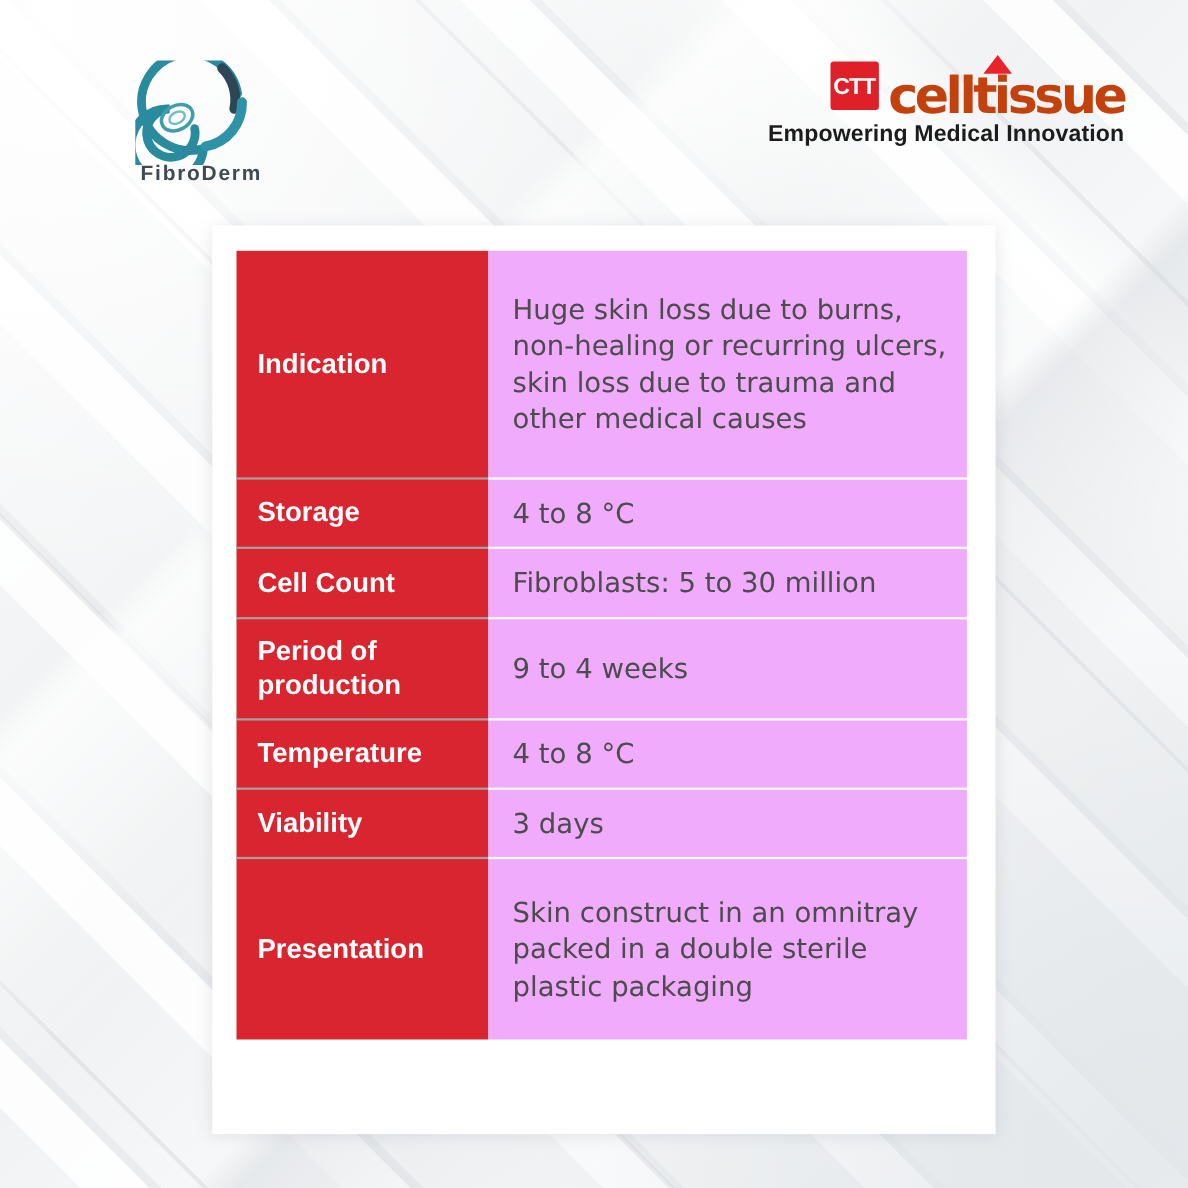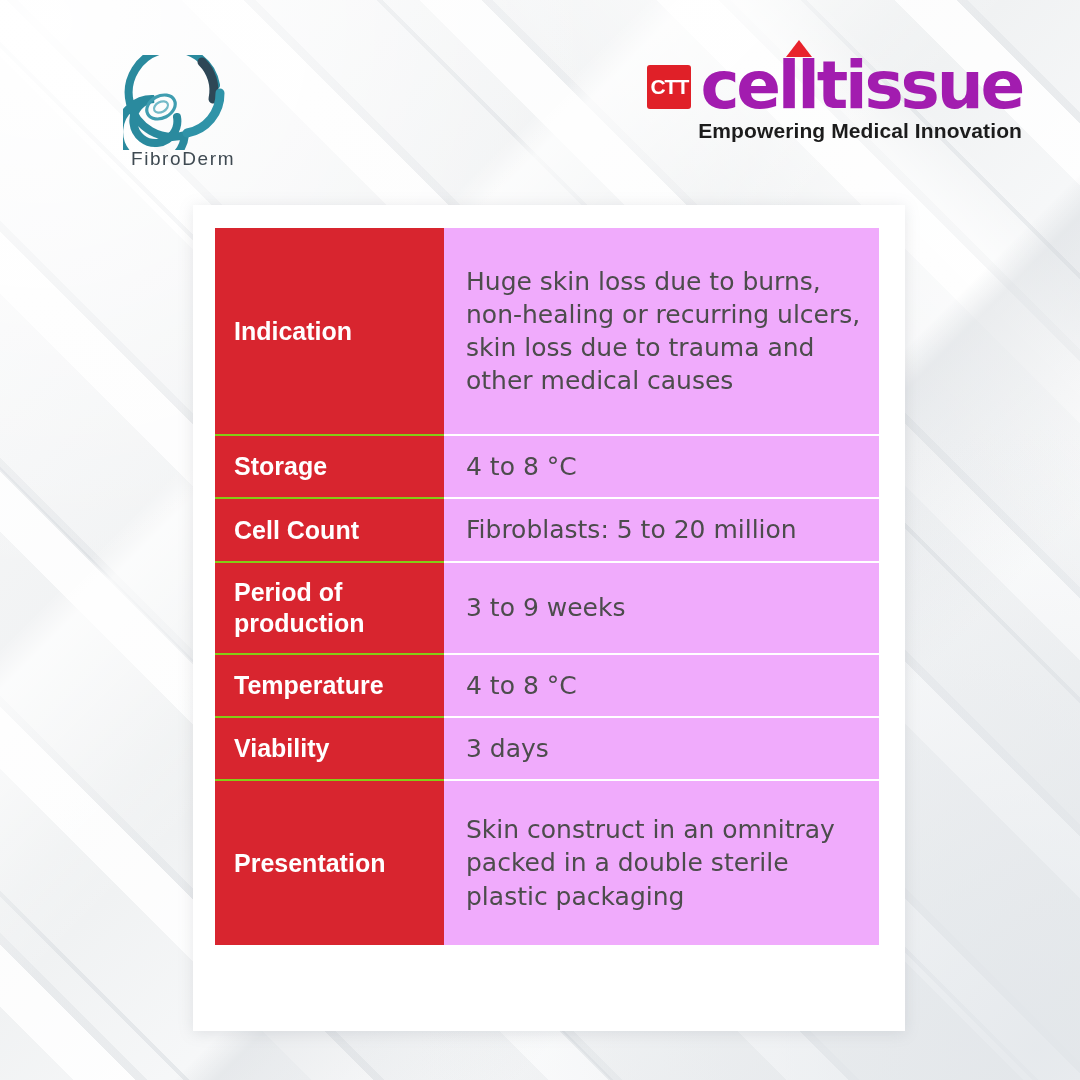--- a/index.html
+++ b/index.html
@@ -86,21 +86,21 @@
   }
   .fd-mark svg { display: block; }
   .fd-wordmark {
     position: absolute;
     left: 0;
     right: 0;
     top: 93px;
     text-align: center;
     font-family: "Liberation Sans", sans-serif;
     font-size: 19px;
-    font-weight: 400;
+    font-weight: 700;
     letter-spacing: 1.6px;
     color: #3f4a52;
     white-space: nowrap;
   }
 
   
   .celltissue-logo {
     position: absolute;
     right: 58px;
     top: 56px;
@@ -131,24 +131,24 @@
     font-size: 21px;
     font-weight: 700;
     letter-spacing: -1px;
     line-height: 1;
   }
   .ct-wordwrap {
     position: relative;
   }
   .ct-word {
     font-family: "DejaVu Sans", sans-serif;
-    font-size: 66px;
+    font-size: 46px;
     font-weight: 700;
     letter-spacing: -3.2px;
-    color: #a21caf;
+    color: #c2410c;
     line-height: 0.92;
     white-space: nowrap;
   }
   .ct-caret {
     position: absolute;
     left: 86px;
     top: -16px;
     width: 0;
     height: 0;
     border-left: 13px solid transparent;
@@ -189,21 +189,21 @@
     width: 229px;
     background: #d8252f;
     color: #ffffff;
     font-family: "Liberation Sans", sans-serif;
     font-size: 25px;
     font-weight: 700;
     padding: 13px 0 13px 19px;
     vertical-align: middle;
     line-height: 1.22;
     border-top: 2px solid #ffffff;
-    border-bottom: 2px solid #84cc16;
+    border-bottom: 2px solid #a3a3a3;
     box-sizing: border-box;
   }
   .spec-row:first-child .cell-label { border-top: none; }
   .spec-row:last-child  .cell-label { border-bottom: none; }
 
   .cell-value {
     background: #f0abfc;
     color: #4c4c4c;
     font-family: "DejaVu Sans", sans-serif;
     font-size: 25px;
@@ -282,26 +282,26 @@
         </tr>
 
         <tr class="spec-row r-storage">
           <td class="cell-label">Storage</td>
           <td class="cell-value">4 to 8 °C</td>
         </tr>
 
 
         <tr class="spec-row r-cellcount">
           <td class="cell-label">Cell Count</td>
-          <td class="cell-value">Fibroblasts: 5 to 20 million</td>
+          <td class="cell-value">Fibroblasts: 5 to 30 million</td>
         </tr>
 
         <tr class="spec-row r-period">
           <td class="cell-label">Period of production</td>
-          <td class="cell-value">3 to 9 weeks</td>
+          <td class="cell-value">9 to 4 weeks</td>
         </tr>
 
         <tr class="spec-row r-temperature">
           <td class="cell-label">Temperature</td>
           <td class="cell-value">4 to 8 °C</td>
         </tr>
 
         <tr class="spec-row r-viability">
           <td class="cell-label">Viability</td>
           <td class="cell-value">3 days</td>

